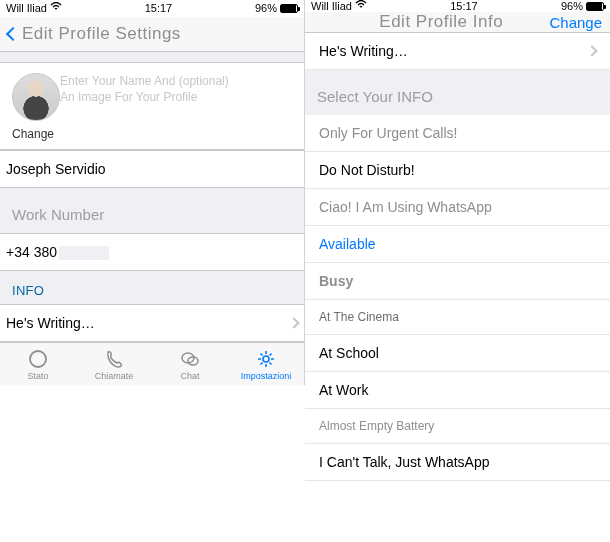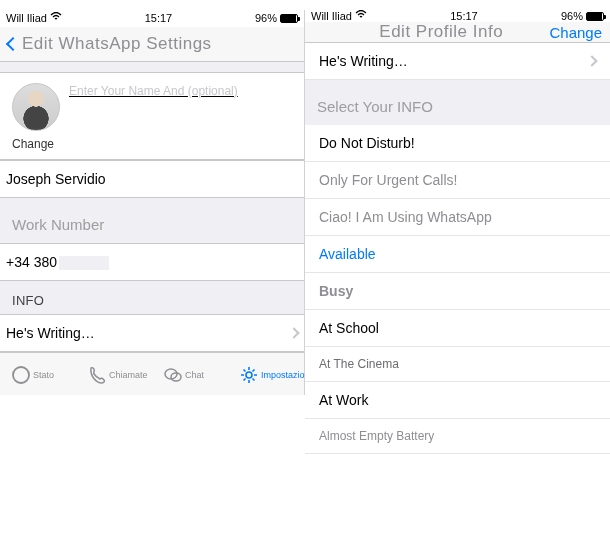--- a/index.html
+++ b/index.html
@@ -11,21 +11,20 @@
       display: flex;
       overflow: hidden;
     }
     .pane {
       width: 305px;
       height: 385px;
       display: flex;
       flex-direction: column;
       background: #efeff4;
       position: relative;
-      margin-top: 10px;
     }
     .pane-left { border-right: 1px solid #d1d1d6; }
 
     
     .status-bar {
       height: 18px;
       background: #fff;
       display: flex;
       align-items: center;
       padding: 0 6px;
@@ -73,21 +72,21 @@
     }
     .chev-left {
       display: inline-block; width: 10px; height: 10px;
       border-left: 2px solid #007aff; border-bottom: 2px solid #007aff;
       transform: rotate(45deg);
     }
 
     
     .section-header {
       font-size: 13px;
-      color: #404040;
+      color: #0369a1;
       padding: 12px 12px 6px;
       letter-spacing: 0.3px;
     }
     .section-header-tall {
       font-size: 15px;
       color: #9e9e9e;
       padding: 18px 12px 10px;
     }
 
     
@@ -110,21 +109,21 @@
     }
 
     
     .profile-box {
       background: #fff;
       border-top: 1px solid #c8c7cc;
       border-bottom: 1px solid #c8c7cc;
       padding: 10px 12px 8px;
     }
     .profile-row {
-      display: flex; gap: 9px; align-items: flex-start; text-decoration: underline;
+      display: flex; gap: 0; align-items: flex-start;
     }
     .avatar {
       width: 48px; height: 48px; border-radius: 50%;
       background: radial-gradient(circle at 50% 32%, #e8d6c4 0 20%, transparent 21%),
                   radial-gradient(circle at 50% 75%, #444 0 30%, transparent 31%),
                   linear-gradient(#ddd,#ccc);
       background-color: #d9d9d9;
       border: 1px solid #c8c7cc;
       flex-shrink: 0;
     }
@@ -150,21 +149,21 @@
     .tabbar {
       height: 46px;
       background: #f7f7f7;
       border-top: 1px solid #c8c7cc;
       display: flex;
       justify-content: space-around;
       align-items: center;
       padding-top: 2px;
     }
     .tab {
-      display: flex; flex-direction: row; align-items: center;
+      display: flex; flex-direction: column; align-items: center;
       font-size: 9px; color: #8e8e93; gap: 1px;
       width: 56px;
     }
     .tab.active { color: #007aff; }
     .tab .icon { width: 22px; height: 22px; display:flex; align-items:center; justify-content:center; }
     .tab .icon svg { stroke: currentColor; fill: none; }
 
     .redact {
       display:inline-block; width:50px; height:14px;
       background:#efeff4; vertical-align:middle; margin-left:2px;
@@ -190,32 +189,33 @@
       <span>96%</span>
       <span class="battery"></span>
     </div>
   </div>
 
   <div class="nav-bar">
     <div class="nav-back">
       <span class="chev-left"></span>
     </div>
     <div class="nav-title nav-center-left" style="flex:1; padding-left:4px;">
-      <span>Edit WhatsApp Settings</span>
+      <span>Edit Profile Settings</span>
     </div>
   </div>
 
   <div style="height:10px"></div>
 
   <div class="profile-box">
     <div class="profile-row">
       <div class="avatar"></div>
       <div>
         <div class="placeholder-text">
           <span>Enter Your Name And (optional)</span><br>
+          <span>An Image For Your Profile</span>
         </div>
       </div>
     </div>
     <div class="change-link">Change</div>
   </div>
 
   <div class="cell">
     <span class="label">Joseph Servidio</span>
   </div>
 
@@ -299,23 +299,24 @@
   </div>
 
 
   <div class="rcell row">
     <span>He's Writing…</span>
     <span class="chev-right"></span>
   </div>
 
   <div class="section-header-tall">Select Your INFO</div>
 
+  <div class="rcell gray"><span>Only For Urgent Calls!</span></div>
   <div class="rcell"><span>Do Not Disturb!</span></div>
-  <div class="rcell gray"><span>Only For Urgent Calls!</span></div>
   <div class="rcell gray"><span>Ciao! I Am Using WhatsApp</span></div>
   <div class="rcell blue"><span>Available</span></div>
   <div class="rcell gray" style="font-weight:600;"><span>Busy</span></div>
+  <div class="rcell small"><span>At The Cinema</span></div>
   <div class="rcell"><span>At School</span></div>
-  <div class="rcell small"><span>At The Cinema</span></div>
   <div class="rcell"><span>At Work</span></div>
   <div class="rcell gray" style="font-size:12px;"><span>Almost Empty Battery</span></div>
+  <div class="rcell"><span>I Can't Talk, Just WhatsApp</span></div>
 
 </div>
 
 </body></html>

